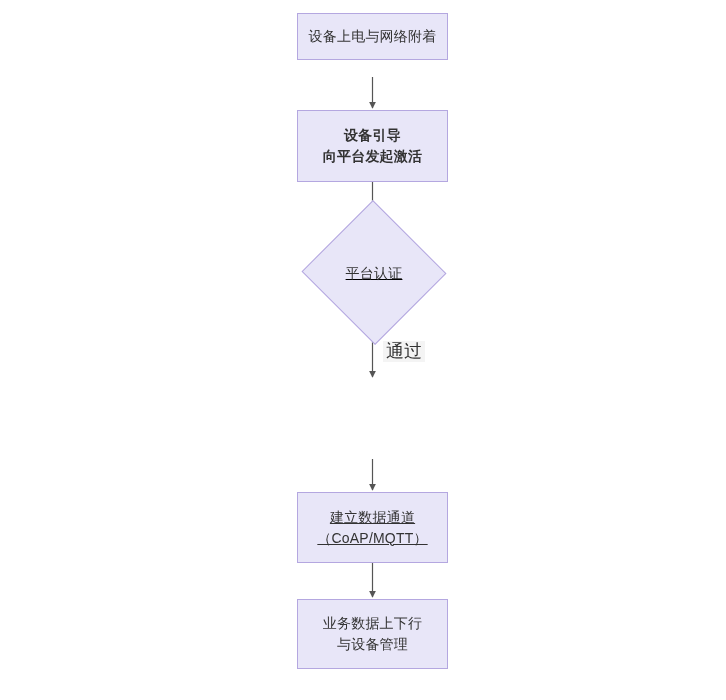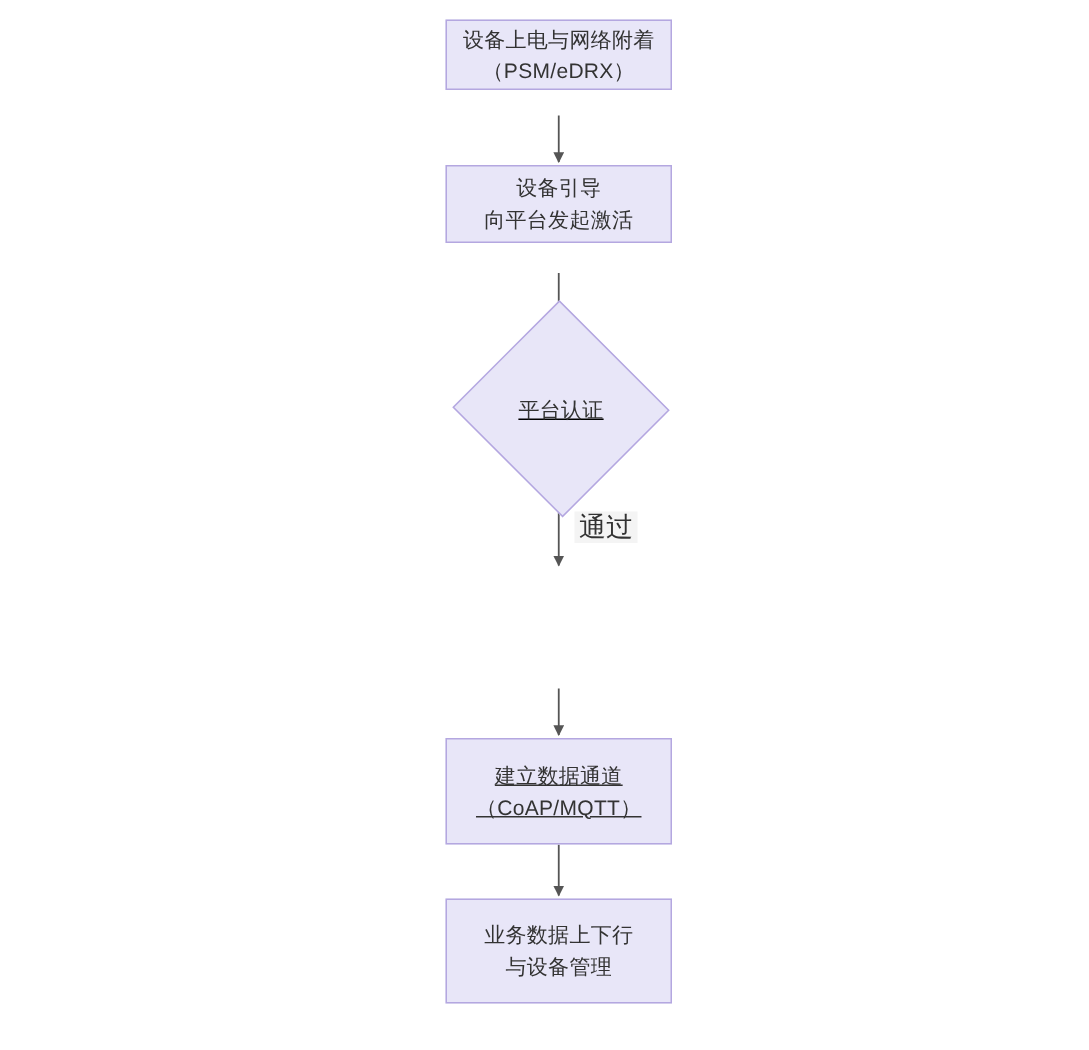--- a/index.html
+++ b/index.html
@@ -103,24 +103,23 @@
 
     <line x1="372.5" y1="323" x2="372.5" y2="377" stroke="#555555" stroke-width="1.2" marker-end="url(#arrow)"></line>
 
     <line x1="372.5" y1="459" x2="372.5" y2="490" stroke="#555555" stroke-width="1.2" marker-end="url(#arrow)"></line>
 
     <line x1="372.5" y1="563" x2="372.5" y2="597" stroke="#555555" stroke-width="1.2" marker-end="url(#arrow)"></line>
   </svg>
 
   <div class="node" style="left:297px; top:13px; width:151px; height:47px;">
     <span class="line1">设备上电与网络附着</span>
-    <span class="line2">（PSM/eDRX）</span>
   </div>
 
-  <div class="node" style="left:297px; top:110px; width:151px; height:52px;">
+  <div class="node" style="left:297px; top:110px; width:151px; height:72px;font-weight:bold;">
     <span class="line1">设备引导</span>
     <span class="line2">向平台发起激活</span>
   </div>
 
   <div class="diamond-wrap" style="left:322px; top:222px; width:104px; height:101px;">
     <div class="diamond-shape"></div>
     <span class="diamond-label">平台认证</span>
   </div>
 
   <div class="edge-label" style="left:354px; top:341px;">通过</div>

